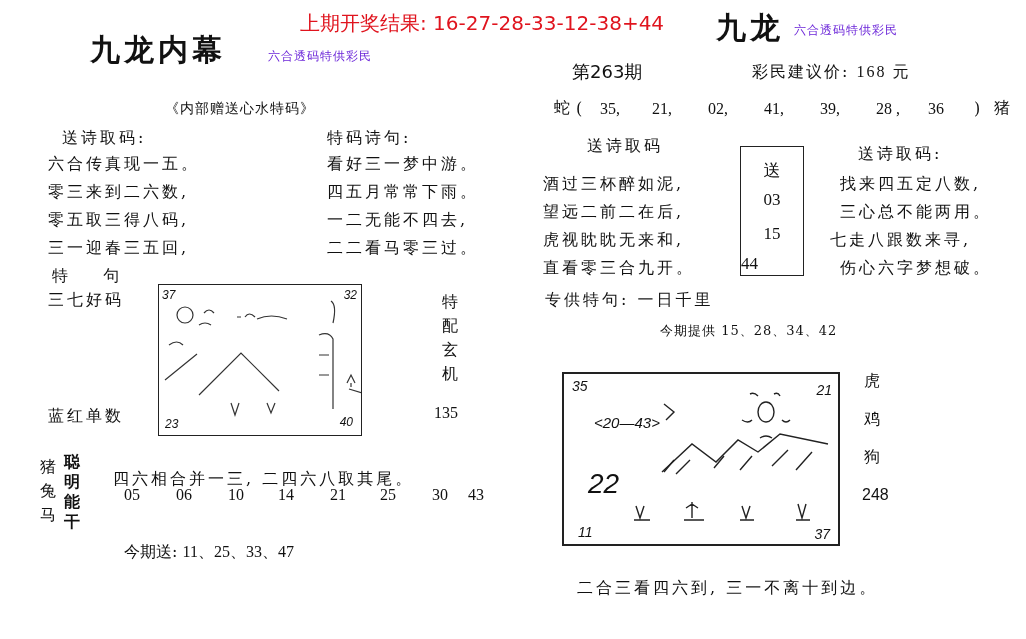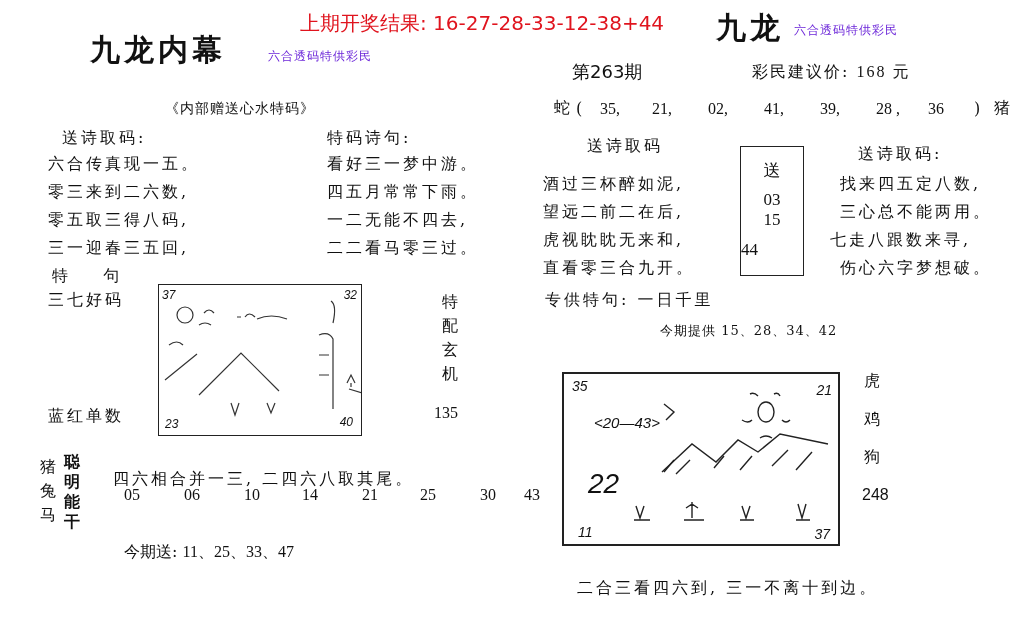--- a/index.html
+++ b/index.html
@@ -79,21 +79,21 @@
   <div>马</div>
 </div>
 <div class="vert" style="left:62px;top:452px;font-weight:bold;line-height:20px;">
   <div>聪</div>
   <div>明</div>
   <div>能</div>
   <div>干</div>
 </div>
 
 <div class="abs t16" style="left:113px;top:458px;margin-top:11px;">四六相合并一三, 二四六八取其尾。</div>
-<div class="abs num" style="left:124px;top:486px;display:flex;gap:16px;">
+<div class="abs num" style="left:124px;top:486px;display:flex;gap:8px;">
   <span style="width:44px">05</span>
   <span style="width:44px">06</span>
   <span style="width:42px">10</span>
   <span style="width:44px">14</span>
   <span style="width:42px">21</span>
   <span style="width:44px">25</span>
   <span style="width:28px">30</span>
   <span>43</span>
 </div>
 <div class="abs" style="left:124px;top:542px;font-size:16px;">
@@ -125,21 +125,21 @@
 
 <div class="abs t16" style="left:575px;top:136px;margin-left:12px;">送诗取码</div>
 <div class="abs t16" style="left:543px;top:174px;">酒过三杯醉如泥,</div>
 <div class="abs t16" style="left:543px;top:202px;">望远二前二在后,</div>
 <div class="abs t16" style="left:543px;top:230px;">虎视眈眈无来和,</div>
 <div class="abs t16" style="left:543px;top:258px;">直看零三合九开。</div>
 
 <div class="box" style="left:740px;top:146px;width:62px;height:128px;border-width:1px;">
   <div style="text-align:center;font-size:17px;margin-top:12px;">送</div>
   <div class="num" style="text-align:center;font-size:17px;margin-top:8px;">03</div>
-  <div class="num" style="text-align:center;font-size:17px;margin-top:0;">15</div>
+  <div class="num" style="text-align:center;font-size:17px;margin-top:14px;">15</div>
   <div class="num" style="text-align:left;font-size:17px;margin-top:10px;">44</div>
 </div>
 
 <div class="abs t16" style="left:858px;top:144px;">送诗取码:</div>
 <div class="abs t16" style="left:840px;top:174px;">找来四五定八数,</div>
 <div class="abs t16" style="left:840px;top:202px;">三心总不能两用。</div>
 <div class="abs t16" style="left:830px;top:230px;">七走八跟数来寻,</div>
 <div class="abs t16" style="left:840px;top:258px;">伤心六字梦想破。</div>
 
 <div class="abs t16" style="left:545px;top:290px;">专供特句: 一日千里</div>

